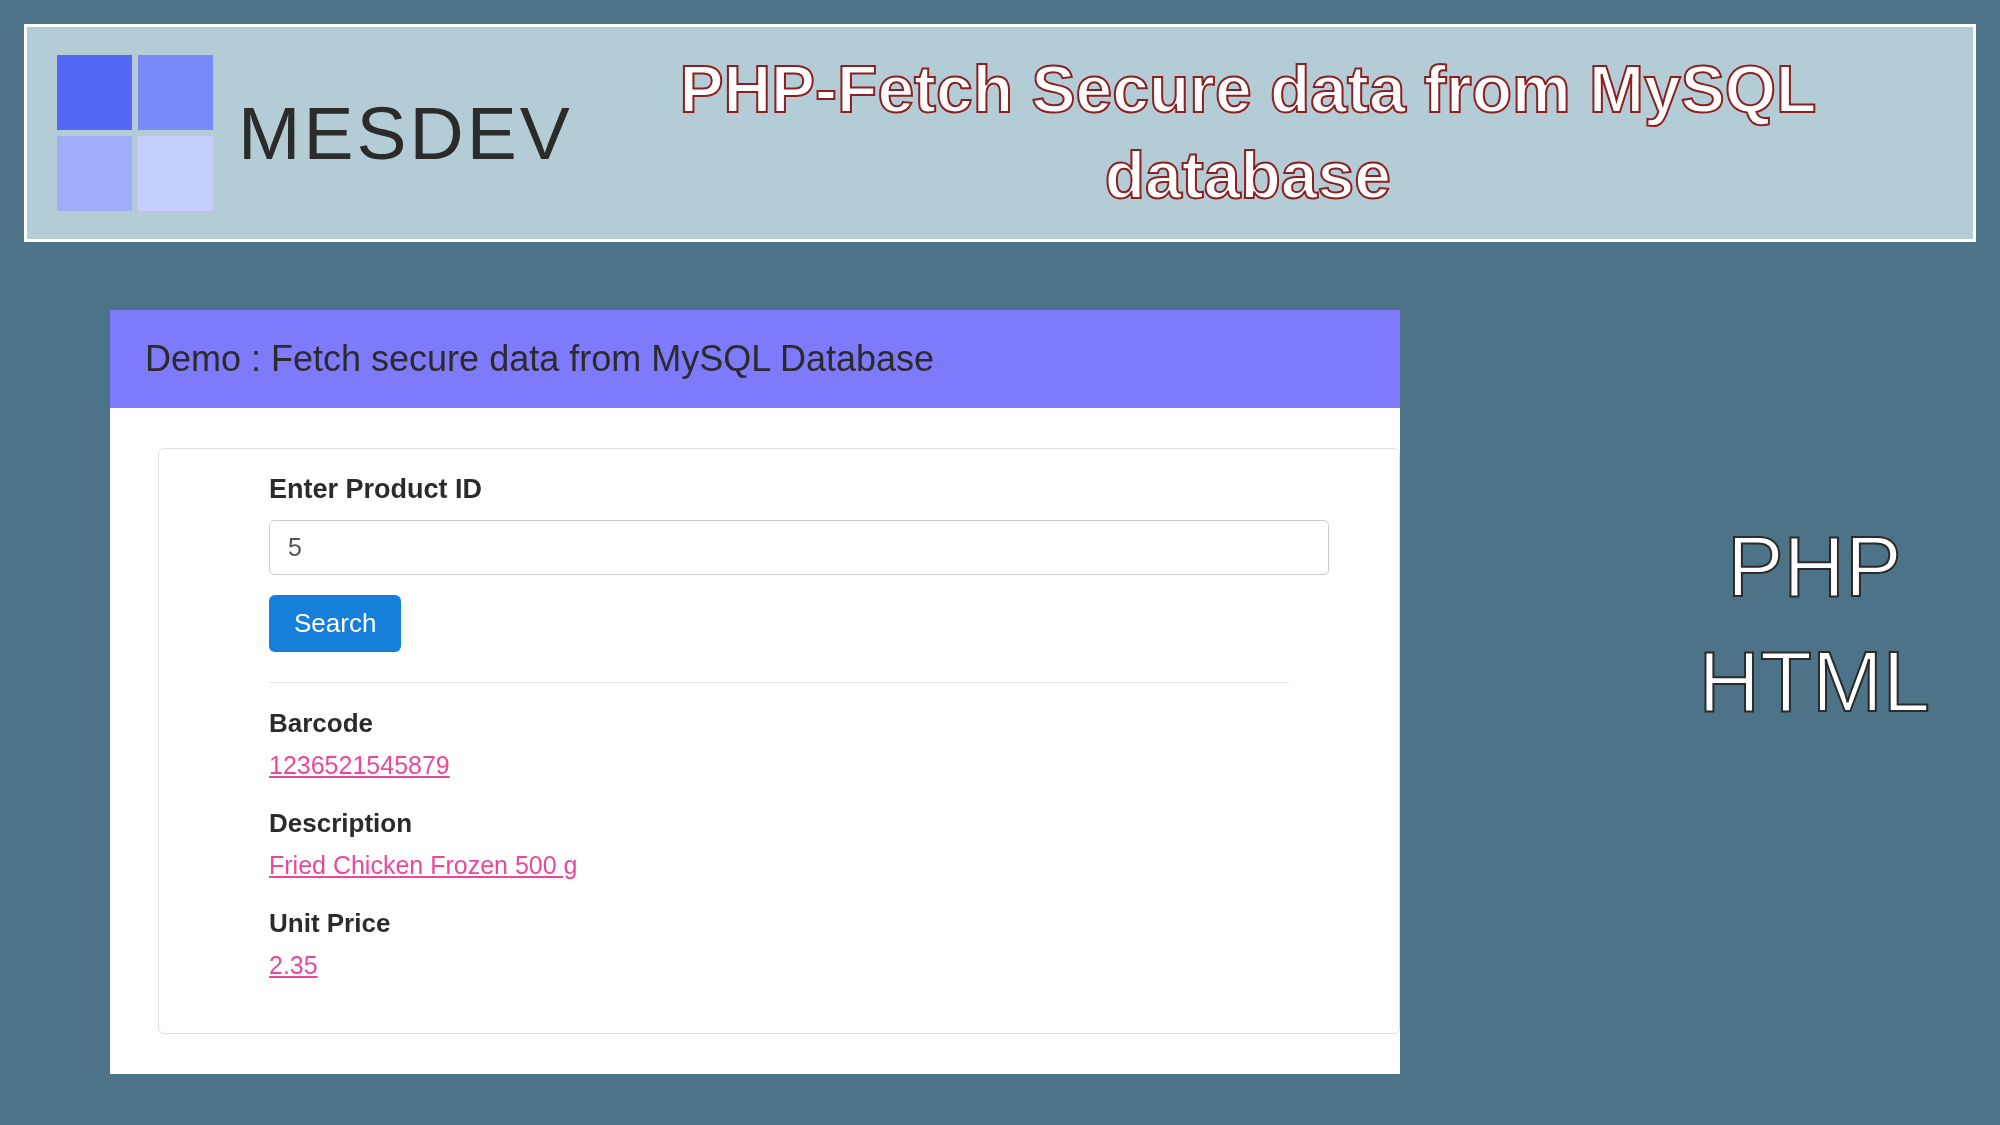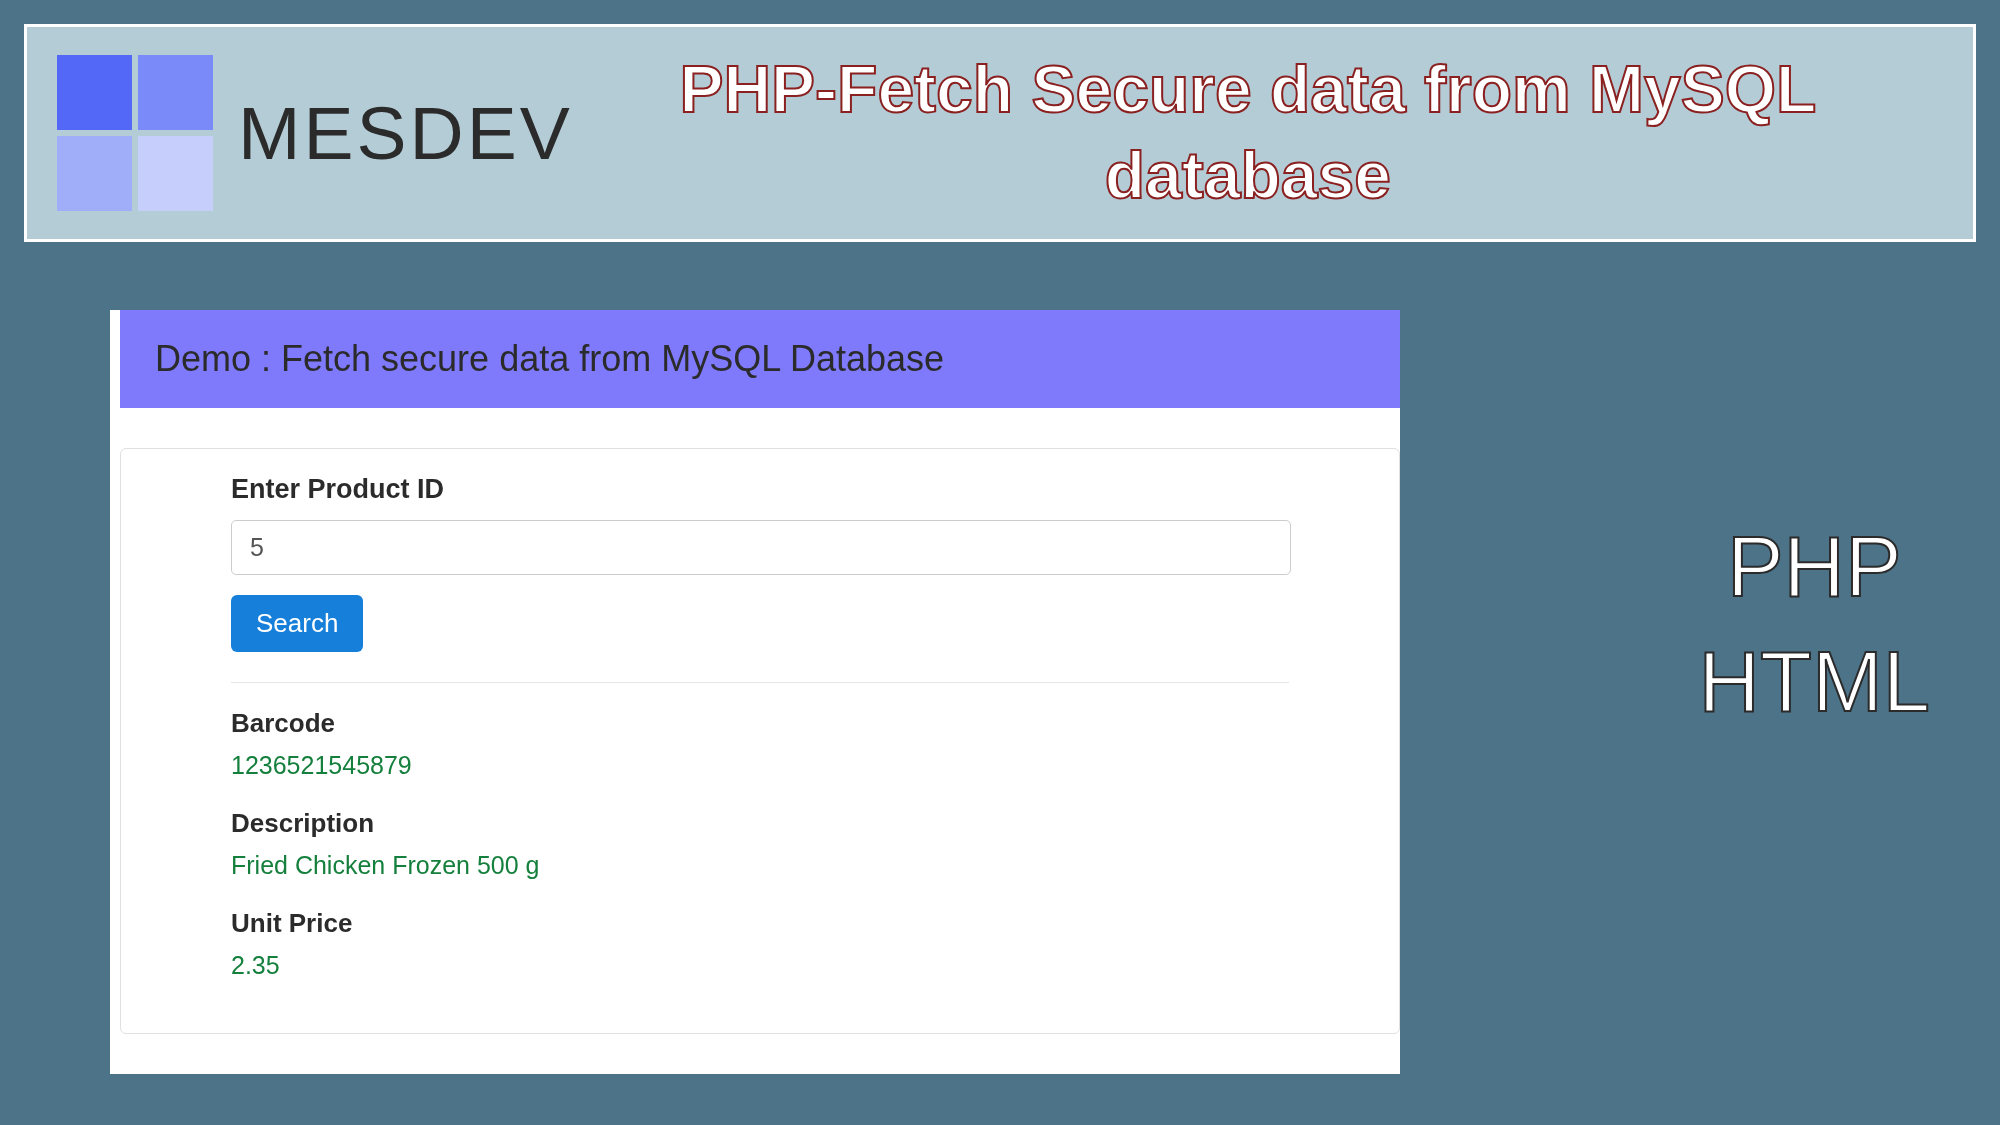--- a/index.html
+++ b/index.html
@@ -66,36 +66,36 @@
       line-height: 1.3;
       padding-right: 40px;
     }
 
     .demo-window {
       position: absolute;
       left: 110px;
       top: 310px;
       width: 1290px;
       background-color: #ffffff;
-      padding-left: 10px;
     }
 
     .demo-header {
       background-color: #7e7afb;
       padding: 28px 35px;
     }
 
     .demo-title {
       font-size: 36px;
       color: #2b2b2b;
       font-weight: 400;
     }
 
     .demo-body {
       padding: 40px 0;
+      margin-left: 48px;
     }
 
     .demo-card {
       margin: 0 0 0 0;
       border: 1px solid #e0e0e0;
       border-radius: 6px;
       padding: 25px 110px;
     }
 
     .form-label {
@@ -133,23 +133,24 @@
 
     .field-label {
       font-size: 26px;
       color: #2b2b2b;
       font-weight: 600;
       margin-bottom: 12px;
     }
 
     .field-value {
       font-size: 25px;
-      color: #15803d;
+      color: #ec4899;
       font-weight: 400;
       margin-bottom: 28px;
+      text-decoration: underline;
     }
 
     .side-labels {
       position: absolute;
       right: 70px;
       top: 510px;
       text-align: center;
     }
 
     .side-label {

